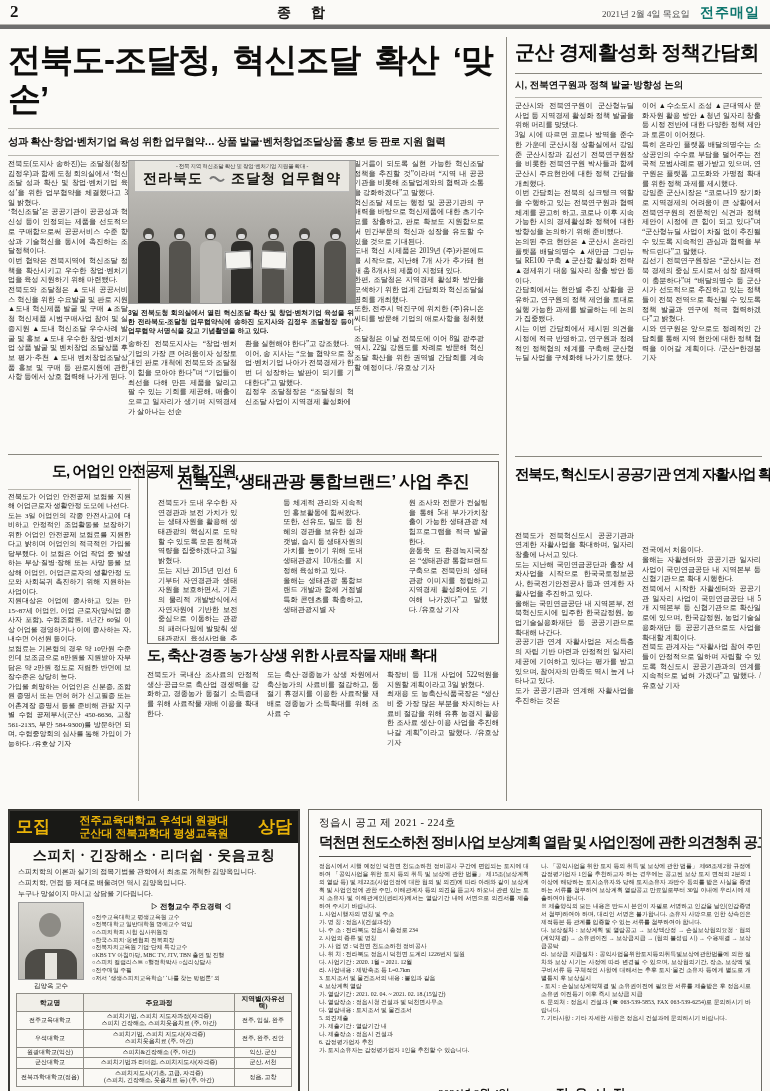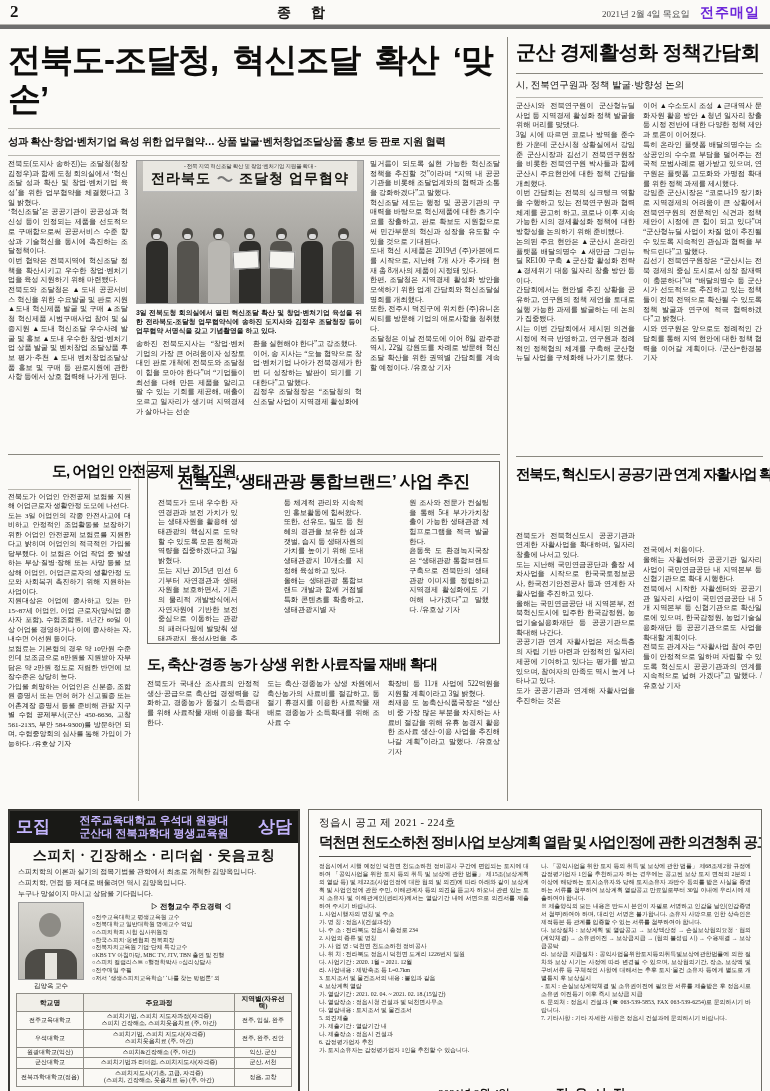--- a/index.html
+++ b/index.html
@@ -6,36 +6,36 @@
   .page{position:relative;width:770px;height:1091px;background:#fbfaf7;color:#151412;
         font-family:"Liberation Serif",serif;overflow:hidden;margin:0 auto;
         box-shadow:0 0 4px rgba(0,0,0,.4);}
   
   .topbar{display:flex;align-items:flex-end;padding:3px 10px 1px 10px;height:19px;}
   .pagenum{font-size:17px;font-weight:bold;width:60px;}
   .section{flex:1;text-align:center;font-family:"Liberation Sans",sans-serif;
            font-weight:900;font-size:14px;letter-spacing:8px;}
   .dateline{width:220px;text-align:right;font-size:9px;color:#444;white-space:nowrap;}
   .masthead{font-family:"Liberation Sans",sans-serif;font-weight:900;font-size:14px;
-            color:#6d28d9;margin-left:8px;letter-spacing:1px;}
+            color:#0f766e;margin-left:8px;letter-spacing:1px;}
   .rule-double{height:4px;background:#6e6e6e;border-top:1px solid #b5b3ae;margin:1px 0 0 0;}
   
   .content{padding:8px 8px 0 8px;}
   .toprow{display:flex;}
   .left-zone{width:500px;padding-right:7px;border-right:1px solid #8a8880;}
   .right-zone{width:247px;padding-left:8px;}
   .hrule{border-top:1px solid #8a8880;margin:3px 0;}
   .hrule-light{border-top:1px solid #b9b7b0;margin:3px 0;}
   h1,h2,h3{margin:0;font-family:"Liberation Sans",sans-serif;color:#0e0d0c;}
   
   .main-art h1{font-size:33px;font-weight:900;letter-spacing:-1px;word-spacing:6px;
                line-height:1.18;padding:4px 0 6px 0;}
   .subhead{font-family:"Liberation Sans",sans-serif;font-weight:bold;font-size:10.3px;
            padding:3px 0 3px 0;letter-spacing:-0.3px;}
-  .mbody{display:flex;gap:8px;margin-top:4px;height:287px;overflow:hidden;}
+  .mbody{display:flex;margin-top:4px;height:287px;overflow:hidden;}
   .ncol{font-size:7.2px;line-height:9.7px;text-align:justify;white-space:pre-line;
         overflow:hidden;color:#1c1b19;}
   .c1{width:120px;}
   .c4{width:130px;}
   .mphoto-zone{width:226px;}
   
   .photo{position:relative;width:226px;height:142px;background:linear-gradient(#c4c2bd,#a8a6a1 60%,#8f8d88);
          overflow:hidden;border:1px solid #999;}
   .pbanner{position:absolute;top:0;left:6px;right:6px;background:#e9e7e1;
            text-align:center;padding:2px 0 3px 0;border-bottom:1px solid #bbb;}
@@ -54,46 +54,46 @@
   .cert{position:absolute;width:24px;height:16px;background:#f4f3ef;border:1px solid #888;
         bottom:34px;}
   .cert1{left:96px;transform:rotate(-3deg);}
   .cert2{left:132px;transform:rotate(2deg);}
   .caption{font-size:6.8px;line-height:9px;font-weight:bold;color:#222;
            font-family:"Liberation Sans",sans-serif;margin:4px 0 5px 0;text-align:justify;}
   .subcols{display:flex;gap:8px;height:100px;overflow:hidden;}
   .subcols .ncol{width:109px;}
   
   .gunsan h2{font-size:20px;font-weight:900;letter-spacing:-0.5px;padding:2px 0 4px 0;}
-  .gz-sub{font-family:"Liberation Sans",sans-serif;font-weight:normal;font-size:9.5px;padding:2px 0;}
+  .gz-sub{font-family:"Liberation Sans",sans-serif;font-weight:bold;font-size:9.5px;padding:2px 0;}
   .cols2{display:flex;gap:8px;margin-top:4px;overflow:hidden;}
   .cols2 .ncol{width:119px;}
   .gunsan .cols2{height:347px;}
   .jahwal{border-top:1px solid #8a8880;margin-top:7px;padding-top:6px;}
   .jahwal h2{font-size:14.5px;font-weight:900;letter-spacing:-1.2px;padding:2px 0 5px 0;white-space:nowrap;}
   .jahwal .cols2{height:252px;align-items:center;}
   
   .lower-band{border-top:1px solid #8a8880;margin-top:7px;padding-top:6px;display:flex;height:340px;}
   .fish{width:123px;padding-right:7px;border-right:1px solid #b0aea7;}
   .fish h3{font-size:15px;font-weight:700;letter-spacing:-1px;white-space:nowrap;padding:1px 0 5px 0;margin-left:44px;}
   .fish .body1{font-size:7px;line-height:9.5px;text-align:justify;white-space:pre-line;
                height:300px;overflow:hidden;}
   .center-zone{flex:1;padding-left:8px;}
   .eco-box{border:1px solid #6f6d66;padding:6px 10px 8px 10px;height:183px;box-sizing:border-box;}
   .eco-box h2{text-align:center;font-size:17px;font-weight:900;letter-spacing:-0.5px;padding:2px 0 6px 0;}
   .cols3{display:flex;gap:8px;overflow:hidden;}
   .eco-box .cols3{height:142px;gap:46px;}
   .cols3 .ncol{flex:1;}
-  .feed{margin-top:9px;}
+  .feed{}
   .feed h2{font-size:14.5px;font-weight:900;letter-spacing:-0.8px;padding:2px 0 6px 0;}
   .feed .cols3{height:88px;}
   
   .ads{display:flex;gap:8px;margin-top:8px;padding:0 0 6px 0;}
   .ad-left{width:292px;height:306px;border:2px solid #3a3935;box-sizing:border-box;background:#faf9f5;overflow:hidden;}
-  .ad-head{background:#191916;color:#c4b5fd;display:flex;align-items:center;padding:3px 6px;gap:6px;}
+  .ad-head{background:#191916;color:#eab308;display:flex;align-items:center;padding:3px 6px;gap:6px;}
   .ad-head .big{font-family:"Liberation Sans",sans-serif;font-weight:900;font-size:17px;}
   .ad-head .mid2{flex:1;text-align:center;font-family:"Liberation Sans",sans-serif;
                  font-weight:bold;font-size:11px;line-height:13px;}
   .ad-title{text-align:center;font-weight:bold;font-size:14px;letter-spacing:0.5px;padding:4px 0 2px 0;}
   .ad-intro{font-size:7px;line-height:9px;padding:1px 8px;color:#222;}
   .ad-mid{display:flex;padding:2px 8px;gap:8px;}
   .portrait{width:64px;height:76px;background:linear-gradient(#d8d6d0,#bcbab4);border:1px solid #999;
             position:relative;overflow:hidden;flex:none;}
   .portrait .ph{position:absolute;top:10px;left:20px;width:22px;height:24px;border-radius:50%;background:#8d8b85;}
   .portrait .pb{position:absolute;bottom:0;left:6px;width:52px;height:30px;border-radius:14px 14px 0 0;background:#4e4c47;}

